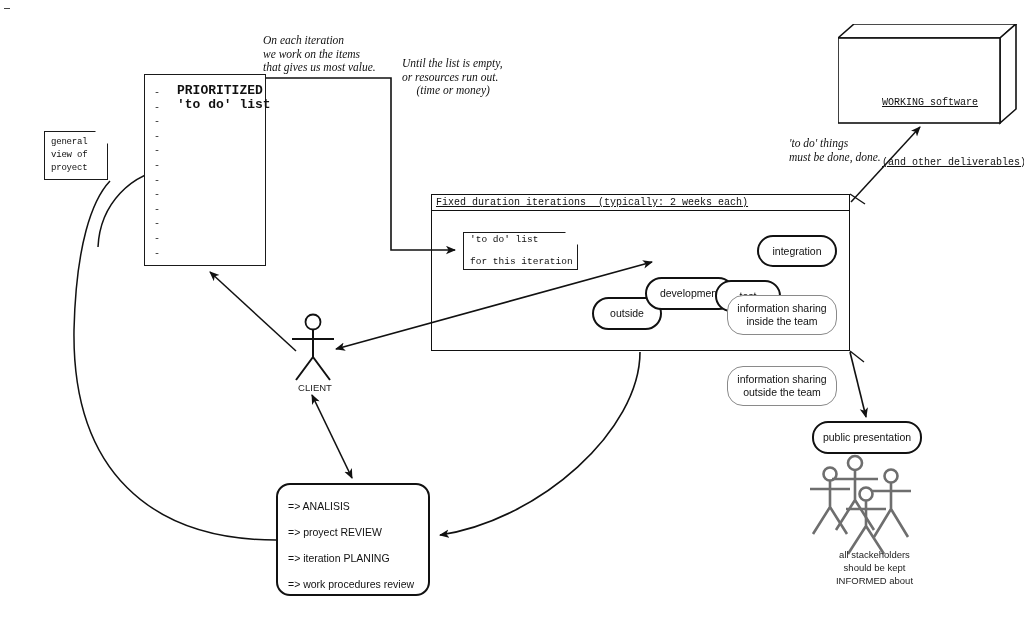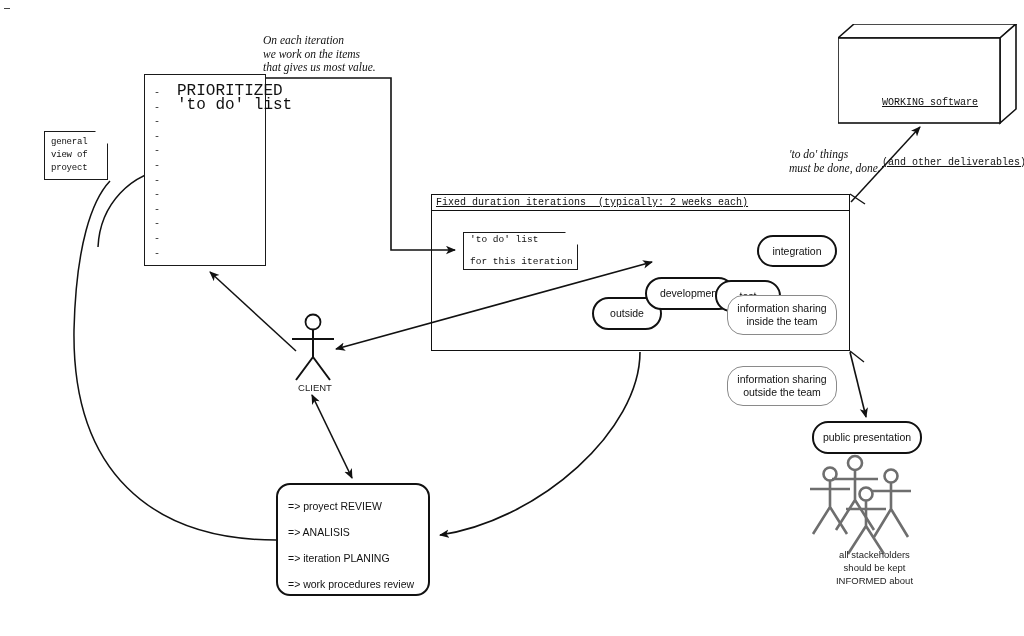--- a/index.html
+++ b/index.html
@@ -65,24 +65,25 @@
   
   #prioritized-list {
     left: 144px; top: 74px; width: 122px; height: 192px;
     background: #ffffff;
     border: 1.6px solid #1a1a1a;
   }
   #prioritized-list .title {
     position: absolute;
     left: 32px; top: 9px;
     font-family: "Liberation Mono", monospace;
-    font-size: 16px;
+    font-size: 13px;
     line-height: 14px;
     color: #111;
     white-space: pre;
+    font-weight: bold;
   }
   #prioritized-list .bullets {
     position: absolute;
     left: 9px; top: 11px;
     font-family: "Liberation Mono", monospace;
     font-size: 10px;
     line-height: 14.6px;
     color: #333;
   }
 
@@ -99,21 +100,21 @@
     position: absolute;
     font-family: "Liberation Serif", serif;
     font-style: italic;
     font-size: 11.5px;
     line-height: 13.5px;
     color: #111;
     white-space: pre;
   }
   #annot-iteration { left: 263px; top: 34px; }
   #annot-until { left: 402px; top: 57px; }
-  #annot-todo-done { left: 789px; top: 148px; }
+  #annot-todo-done { left: 789px; top: 137px; }
 
   
   #iteration-box {
     left: 431px; top: 194px; width: 419px; height: 157px;
     border: 1.6px solid #111;
     background: transparent;
   }
   #iteration-header {
     position: absolute;
     left: 431px; top: 194px; width: 419px; height: 17px;
@@ -291,20 +292,23 @@
         <div>-</div>
         <div>-</div>
         <div>-</div>
         <div>-</div>
       </div>
   </div>
 
   <div class="annot" id="annot-iteration" style="white-space: pre;">On each iteration
 we work on the items
 that gives us most value.</div>
+  <div class="annot" id="annot-until" style="white-space: pre;">Until the list is empty,
+or resources run out.
+     (time or money)</div>
   <div class="annot" id="annot-todo-done" style="white-space: pre;">'to do' things
 must be done, done.</div>
 
   <div class="node" id="iteration-box"></div>
   <div id="iteration-header">
     <span>Fixed duration iterations  (typically: 2 weeks each)</span>
   </div>
 
   <div class="node note" id="iteration-todo-note">
     <div class="fold-cut"></div>
@@ -336,19 +340,19 @@
     </div>
   </div>
 
   <div class="plain-label" id="client-label" style="white-space: pre;">CLIENT</div>
 
   <div class="plain-label" id="stakeholders-caption" style="white-space: pre;">all stackeholders
 should be kept
 INFORMED about</div>
 
   <div class="node" id="agenda-box">
+    <div class="agenda-item">=&gt; ANALISIS</div>
     <div class="agenda-item">=&gt; proyect REVIEW</div>
-    <div class="agenda-item">=&gt; ANALISIS</div>
     <div class="agenda-item">=&gt; iteration PLANING</div>
     <div class="agenda-item">=&gt; work procedures review</div>
   </div>
 
 </div>
 
 </body></html>

